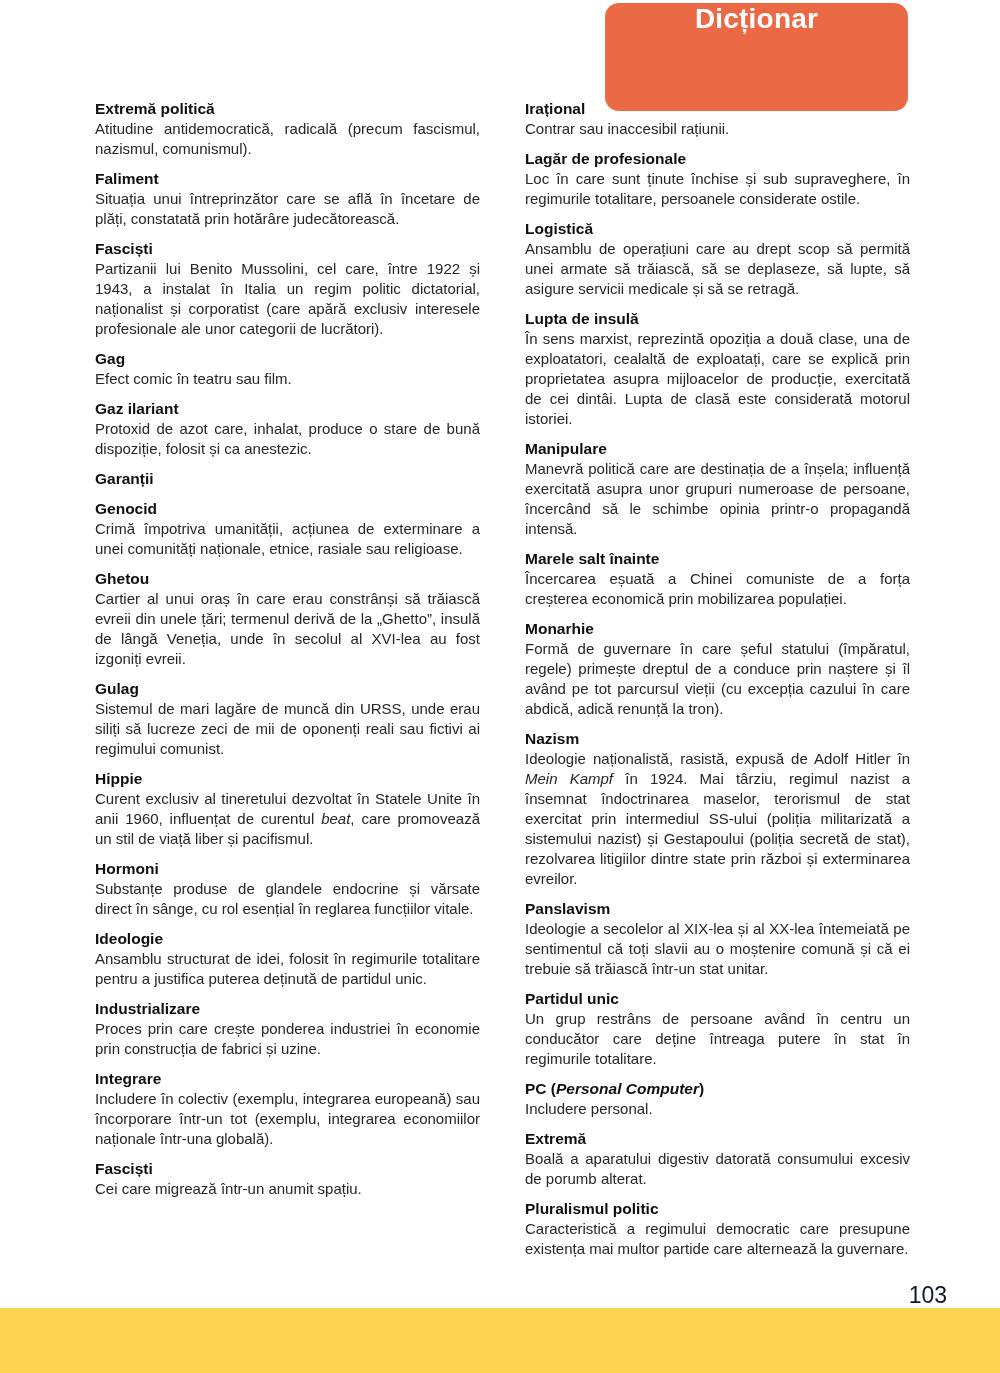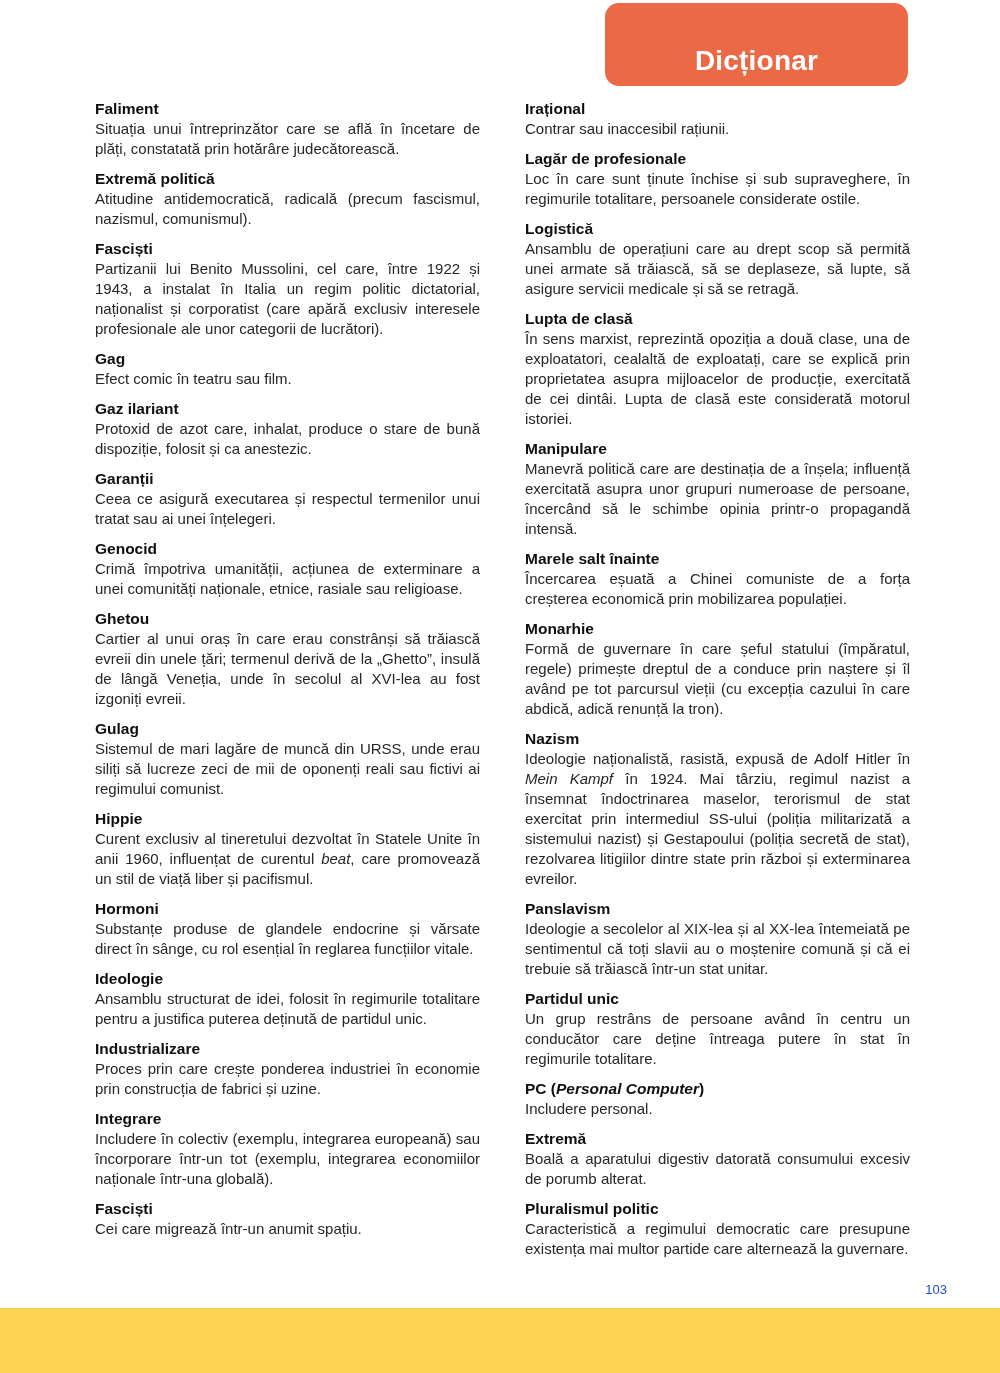--- a/index.html
+++ b/index.html
@@ -7,23 +7,23 @@
     width:1000px;height:1373px;
     background:#ffffff;
     font-family:"Liberation Sans", sans-serif;
     color:#262626;
     position:relative;
     overflow:hidden;
   }
   .page{position:absolute;inset:0;}
   .header-badge{
     position:absolute;
-    left:605px;top:3px;width:303px;height:83px;
+    left:605px;top:3px;width:303px;height:108px;
     border-radius:14px;
-    display:flex;align-items:flex-end;justify-content:center;
+    display:flex;align-items:flex-start;justify-content:center;
     padding-bottom:9px;box-sizing:border-box;
   }
   .header-badge .title{
     color:#ffffff;font-weight:bold;font-size:28px;letter-spacing:0.2px;
   }
   .content{
     position:absolute;left:95px;top:99px;width:815px;
     display:flex;gap:45px;
   }
   .col{width:385px;}
@@ -33,60 +33,59 @@
     font-size:15.5px;line-height:20px;
   }
   .definition{
     font-size:15px;line-height:20px;
     text-align:justify;
     hyphens:auto;-webkit-hyphens:auto;
   }
   .definition em, .term em{font-style:italic;}
   .page-number{
     position:absolute;right:53px;top:1282px;
-    font-size:13px;color:#1d4ed8;
+    font-size:23px;color:#0f172a;
   }
   .footer-bar{
     position:absolute;left:0;bottom:0;width:1000px;height:65px;
   }
 </style>
 </head>
 <body>
 
 <div class="page">
 
   <div class="header-badge" style="background: rgb(235, 106, 69);">
     <span class="title">Dicționar</span>
   </div>
 
   <div class="content">
     <div class="col">
         <div class="entry">
+          <div class="term"><span>Extremă politică</span></div>
+          <div class="definition"><span>Atitudine antidemocratică, radicală (precum fascismul, nazismul, comunismul).</span></div>
+        </div>
+        <div class="entry">
           <div class="term"><span>Faliment</span></div>
           <div class="definition"><span>Situația unui întreprinzător care se află în încetare de plăți, constatată prin hotărâre judecătorească.</span></div>
-        </div>
-        <div class="entry">
-          <div class="term"><span>Extremă politică</span></div>
-          <div class="definition"><span>Atitudine antidemocratică, radicală (precum fascismul, nazismul, comunismul).</span></div>
         </div>
         <div class="entry">
           <div class="term"><span>Fasciști</span></div>
           <div class="definition"><span>Partizanii lui Benito Mussolini, cel care, între 1922 și 1943, a instalat în Italia un regim politic dictatorial, naționalist și corporatist (care apără exclusiv interesele profesionale ale unor categorii de lucrători).</span></div>
         </div>
         <div class="entry">
           <div class="term"><span>Gag</span></div>
           <div class="definition"><span>Efect comic în teatru sau film.</span></div>
         </div>
         <div class="entry">
           <div class="term"><span>Gaz ilariant</span></div>
           <div class="definition"><span>Protoxid de azot care, inhalat, produce o stare de bună dispoziție, folosit și ca anestezic.</span></div>
         </div>
         <div class="entry">
           <div class="term"><span>Garanții</span></div>
-          <div class="definition"><span>Ceea ce asigură executarea și respectul termenilor unui tratat sau ai unei înțelegeri.</span></div>
         </div>
         <div class="entry">
           <div class="term"><span>Genocid</span></div>
           <div class="definition"><span>Crimă împotriva umanității, acțiunea de exterminare a unei comunități naționale, etnice, rasiale sau religioase.</span></div>
         </div>
         <div class="entry">
           <div class="term"><span>Ghetou</span></div>
           <div class="definition"><span>Cartier al unui oraș în care erau constrânși să trăiască evreii din unele țări; termenul derivă de la „Ghetto”, insulă de lângă Veneția, unde în secolul al XVI-lea au fost izgoniți evreii.</span></div>
         </div>
         <div class="entry">
@@ -125,21 +124,21 @@
         </div>
         <div class="entry">
           <div class="term"><span>Lagăr de profesionale</span></div>
           <div class="definition"><span>Loc în care sunt ținute închise și sub supraveghere, în regimurile totalitare, persoanele considerate ostile.</span></div>
         </div>
         <div class="entry">
           <div class="term"><span>Logistică</span></div>
           <div class="definition"><span>Ansamblu de operațiuni care au drept scop să permită unei armate să trăiască, să se deplaseze, să lupte, să asigure servicii medicale și să se retragă.</span></div>
         </div>
         <div class="entry">
-          <div class="term"><span>Lupta de clasă</span></div>
+          <div class="term"><span>Lupta de insulă</span></div>
           <div class="definition"><span>În sens marxist, reprezintă opoziția a două clase, una de exploatatori, cealaltă de exploatați, care se explică prin proprietatea asupra mijloacelor de producție, exercitată de cei dintâi. Lupta de clasă este considerată motorul istoriei.</span></div>
         </div>
         <div class="entry">
           <div class="term"><span>Manipulare</span></div>
           <div class="definition"><span>Manevră politică care are destinația de a înșela; influență exercitată asupra unor grupuri numeroase de persoane, încercând să le schimbe opinia printr-o propagandă intensă.</span></div>
         </div>
         <div class="entry">
           <div class="term"><span>Marele salt înainte</span></div>
           <div class="definition"><span>Încercarea eșuată a Chinei comuniste de a forța creșterea economică prin mobilizarea populației.</span></div>
         </div>

